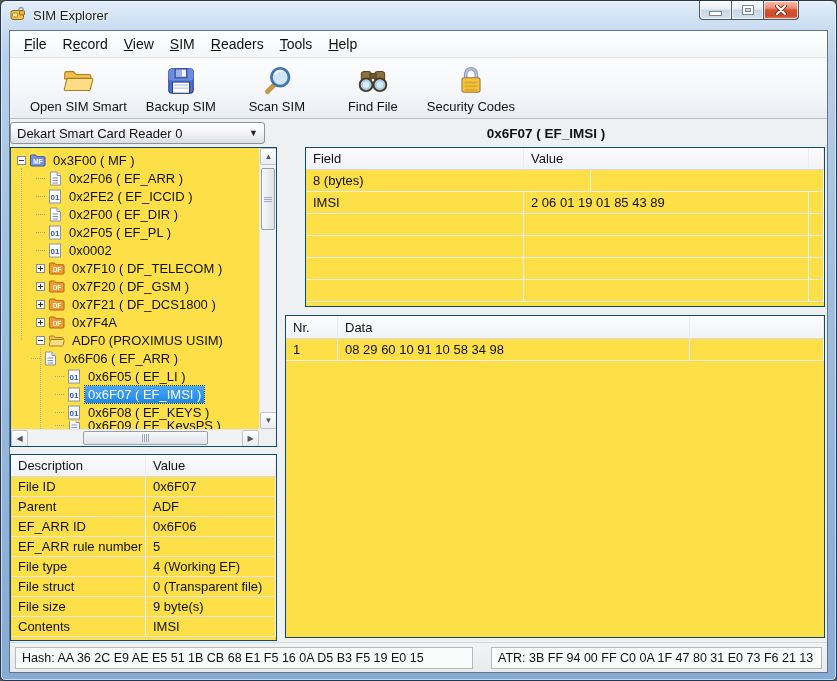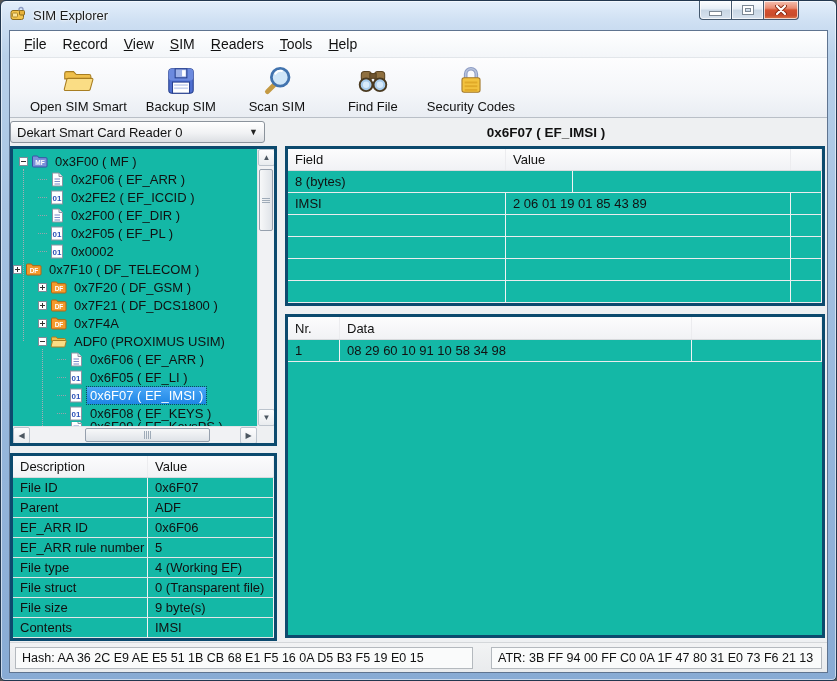--- a/index.html
+++ b/index.html
@@ -45,21 +45,21 @@
     background:linear-gradient(180deg,#ffffff 0%,#f1f2f4 55%,#dcdfe3 100%);
     display:flex;align-items:center;font-size:13px;color:#111;padding:0 6px;cursor:default;}
   .combo .combo-text{flex:1;white-space:nowrap;overflow:hidden;}
   .combo .arrow{font-size:9px;color:#222;margin-left:4px;}
   .panel-title{flex:1;text-align:center;font-size:13.5px;font-weight:bold;color:#111;}
 
   .main{flex:1;display:flex;padding:0;}
   .col-left{width:267px;margin-left:0;display:flex;flex-direction:column;}
   .col-right{flex:1;margin-left:8px;margin-right:2px;display:flex;flex-direction:column;}
 
-  .panel{background:#14b8a6;border:3px solid #0c4a6e;position:relative;overflow:hidden;}
+  .panel{background:#fde047;border:1px solid #0c4a6e;position:relative;overflow:hidden;}
 
   
   .tree-panel{height:300px;}
   .tree-content{position:absolute;left:0;top:0;right:17px;bottom:17px;overflow:hidden;padding-top:3px;}
   .trow{position:relative;height:18px;display:flex;align-items:center;font-size:13px;color:#111;white-space:nowrap;cursor:default;}
   .trow.clipped{height:8px;overflow:hidden;}
   .exp{position:relative;width:9px;height:9px;background:#fff;border:1px solid #808b98;flex:none;margin-right:3px;}
   .exp::before{content:"";position:absolute;left:1px;top:3px;width:5px;height:1px;background:#333;}
   .exp.plus::after{content:"";position:absolute;left:3px;top:1px;width:1px;height:5px;background:#333;}
   .stub{width:9px;height:1px;border-top:1px dotted #9aa2ac;flex:none;margin-right:3px;}
@@ -80,21 +80,21 @@
     background:linear-gradient(90deg,#f7f8f9,#dfe3e8);display:flex;align-items:center;justify-content:center;}
   .vthumb .grip{width:8px;height:5px;background:repeating-linear-gradient(180deg,#9fabb8 0 1px,transparent 1px 2px);}
   .hscroll .track{flex:1;position:relative;}
   .hthumb{position:absolute;top:1px;bottom:1px;left:55px;width:125px;border:1px solid #96a0ad;border-radius:2px;
     background:linear-gradient(180deg,#f7f8f9,#dfe3e8);display:flex;align-items:center;justify-content:center;}
   .hthumb .grip{width:7px;height:8px;background:repeating-linear-gradient(90deg,#9fabb8 0 1px,transparent 1px 2px);}
 
   
   .gap-v{height:7px;flex:none;}
   .props-panel{flex:1;margin-bottom:1px;}
-  .field-panel{height:160px;flex:none;}
+  .field-panel{height:160px;flex:none;margin-left:20px;}
   .record-panel{flex:1;margin-top:8px;margin-bottom:4px;}
   .tbl-header{display:flex;height:22px;background:linear-gradient(180deg,#fcfcfd,#f1f2f5);
     border-bottom:1px solid #d8dadd;font-size:13px;color:#111;}
   .tbl-header .cell{border-right:1px solid #ececef;}
   .cell{padding:2px 7px;overflow:hidden;white-space:nowrap;display:flex;align-items:center;}
   .tbl-row{display:flex;font-size:13px;color:#111;border-bottom:1px solid #ebecee;cursor:default;}
   .tbl-row .cell{border-right:1px solid #f2f3f4;}
   .props-panel .tbl-row{border-bottom:1px solid #e4e5e7;}
 
   .statusbar{height:30px;flex:none;background:linear-gradient(180deg,#f2f3f4,#e9ebed);
@@ -282,21 +282,21 @@
               <div class="trow " style="padding-left:25px">
       <span class="stub"></span>
                 <span class="ticon">
                   <svg width="14" height="15" viewBox="0 0 14 15">
                     <rect x="1.5" y="1" width="11" height="13" fill="#fff" stroke="#8a94a2"></rect>
                     <text x="7" y="11" font-size="8" font-weight="bold" fill="#2d53b8" text-anchor="middle" font-family="Liberation Sans,sans-serif">01</text>
                   </svg>
                 </span>
       <span class="tlabel ">0x0002</span>
     </div>
-              <div class="trow " style="">
+              <div class="trow " style="padding-left:25px">
       <span class="exp plus"></span>
                 <span class="ticon">
                   <svg width="17" height="14" viewBox="0 0 17 14">
                     <path d="M1.5 3 a1 1 0 0 1 1-1 h4 l1.3 1.7 H15 a1 1 0 0 1 1 1 V12 a1 1 0 0 1-1 1 H2.5 a1 1 0 0 1-1-1 z" fill="#f49a2c" stroke="#b06414"></path>
                     <text x="9" y="11" font-size="6.5" font-weight="bold" fill="#fff" text-anchor="middle" font-family="Liberation Sans,sans-serif">DF</text>
                   </svg>
                 </span>
       <span class="tlabel ">0x7F10 ( DF_TELECOM )</span>
     </div>
               <div class="trow " style="padding-left:25px">
@@ -332,21 +332,21 @@
               <div class="trow " style="padding-left:25px">
       <span class="exp "></span>
                 <span class="ticon">
                   <svg width="17" height="14" viewBox="0 0 17 14">
                     <path d="M1.5 4 c0-.6.4-1 1-1 h3.6 l1.4 1.5 h7 c.6 0 1 .4 1 1 V7 H1.5 z" fill="#efbf4b" stroke="#a87e22"></path>
                     <path d="M3 6.5 h12.5 c.5 0 .8.4.7.9 l-1.3 5 c-.1.4-.4.6-.9.6 H1.9 c-.5 0-.8-.4-.7-.9 l1.2-5 c.1-.4.3-.6.6-.6 z" fill="#fadd85" stroke="#a87e22"></path>
                   </svg>
                 </span>
       <span class="tlabel ">ADF0 (PROXIMUS USIM)</span>
     </div>
-              <div class="trow " style="padding-left:44px">
+              <div class="trow " style="padding-left:20px">
       <span class="stub"></span>
                 <span class="ticon">
                   <svg width="14" height="15" viewBox="0 0 14 15">
                     <path d="M2.5 1 h6.5 l3.5 3.5 V14 H2.5 z" fill="#fff" stroke="#8a94a2"></path>
                     <path d="M9 1 v3.5 h3.5" fill="#e8ecf2" stroke="#8a94a2"></path>
                     <rect x="4.5" y="6.5" width="5.5" height="1" fill="#7a8cc9"></rect>
                     <rect x="4.5" y="9" width="5.5" height="1" fill="#7a8cc9"></rect>
                     <rect x="4.5" y="11.5" width="5.5" height="1" fill="#7a8cc9"></rect>
                   </svg>
                 </span>

